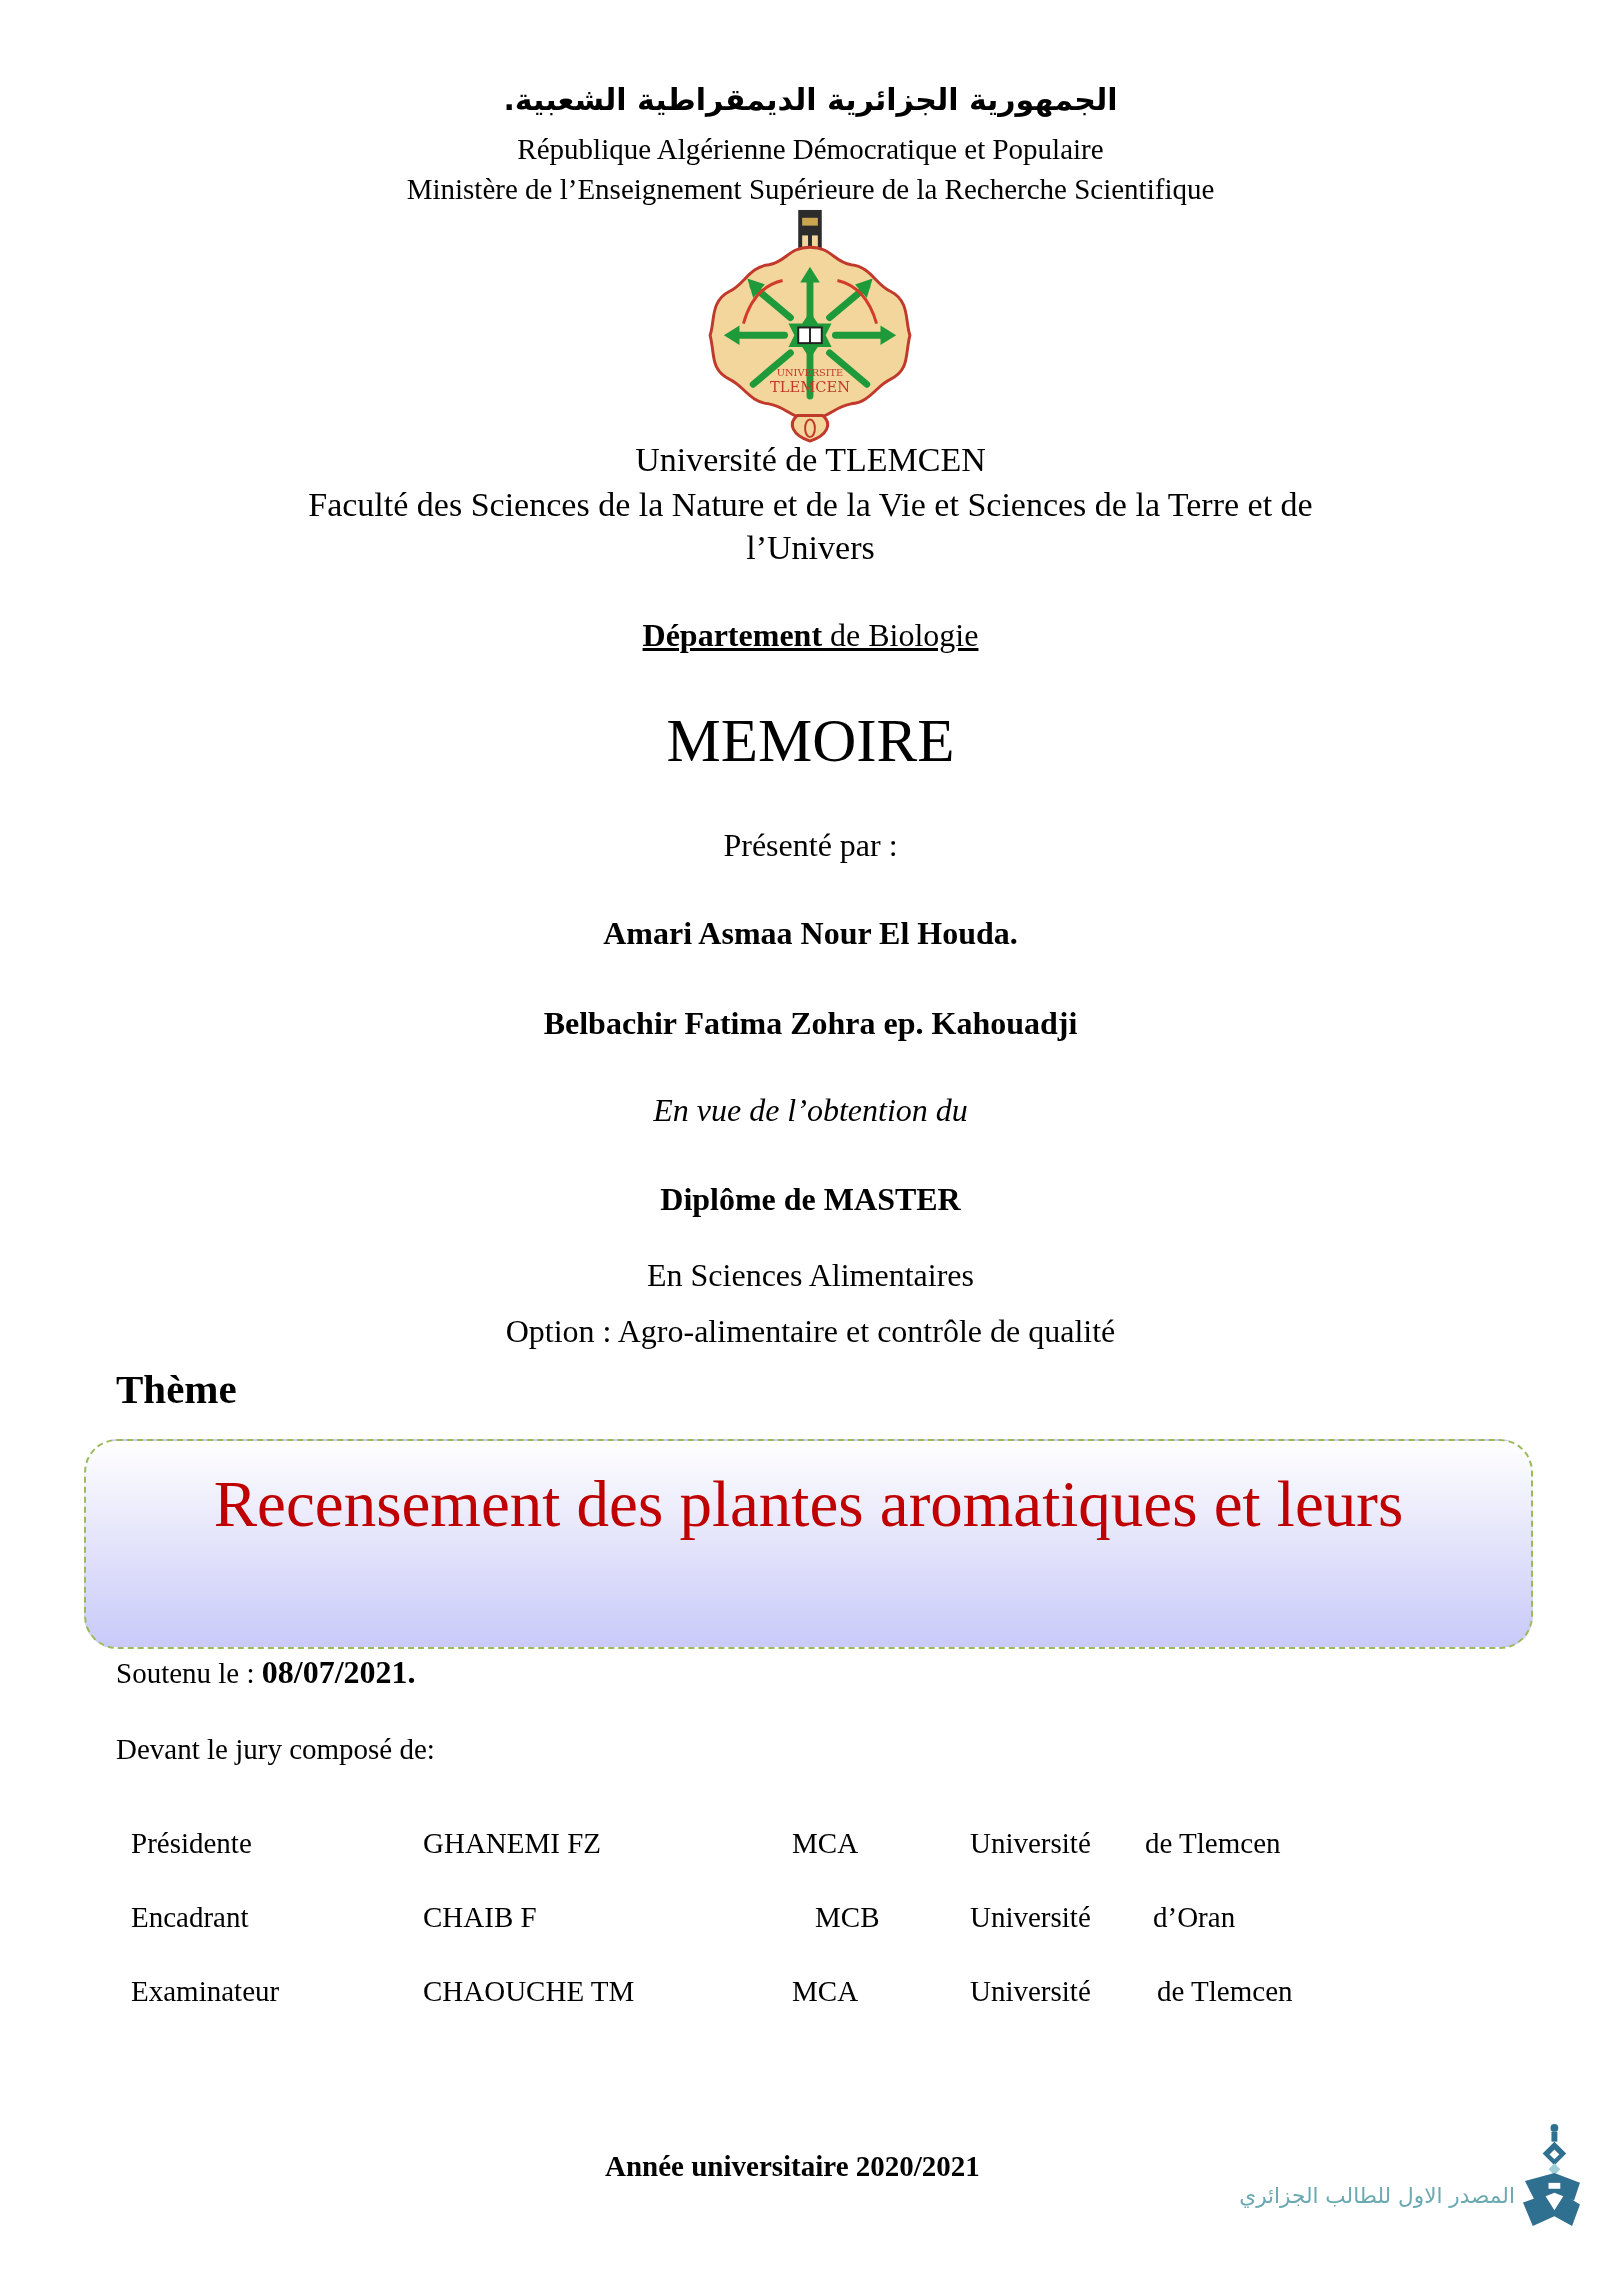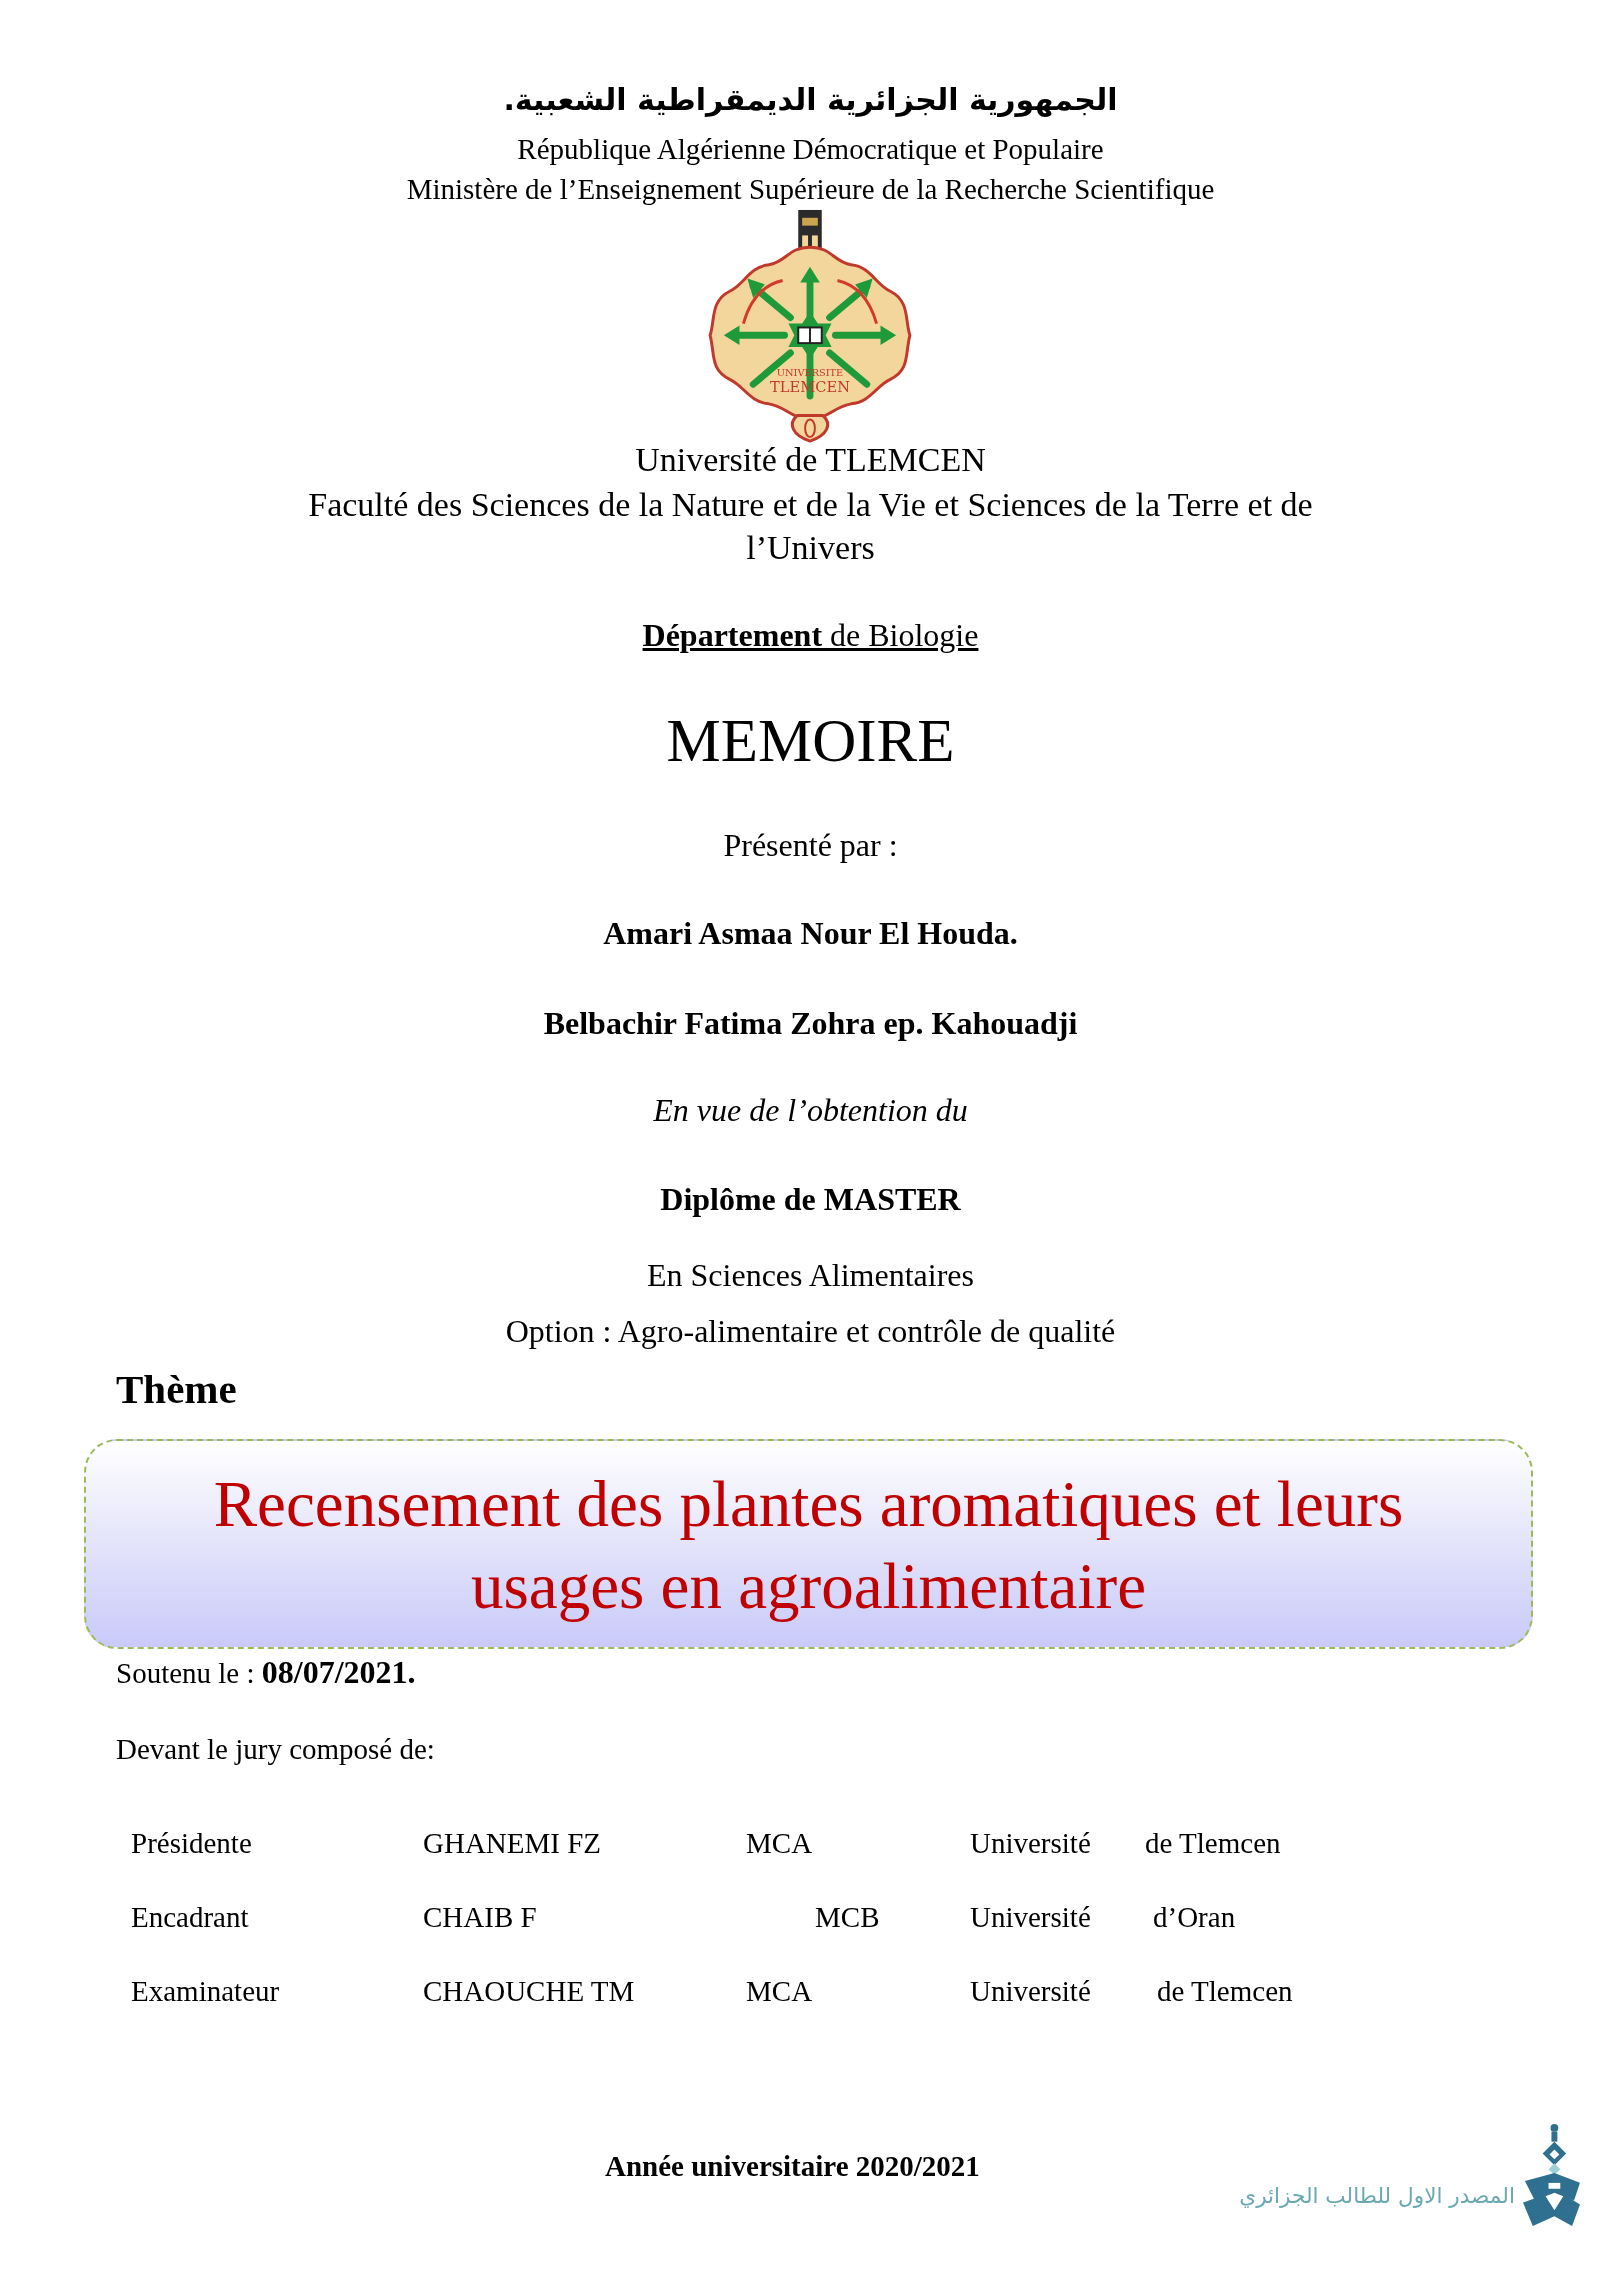--- a/index.html
+++ b/index.html
@@ -35,21 +35,21 @@
   .theme-title {
     color: #c00000; font-size: 65px; line-height: 82px; padding-top: 21.6px;
   }
   .soutenu { left: 116px; top: 1654px; font-size: 29px; }
   .soutenu b { font-size: 32px; font-weight: bold; }
   .devant { left: 116px; top: 1733px; font-size: 29px; }
   .jury-row { left: 0; width: 1621px; height: 39px; font-size: 29px; }
   .jury-row span { position: absolute; white-space: nowrap; }
   .c-role { left: 131px; }
   .c-name { left: 423px; }
-  .c-grade { left: 746px; }
+  .c-grade { left: 792px; }
   .c-univ { left: 970px; }
   .c-city { left: 1145px; }
   .annee { left: 605px; top: 2150px; font-size: 29px; font-weight: bold; }
   .sahla { left: 1137px; top: 2122px; width: 451px; height: 108px; }
   .sahla-text { position: absolute; left: 0; top: 5.9px; font-family: "DejaVu Sans", sans-serif; font-size: 43px; color: #5da2ad; letter-spacing: 1px; }
   .sahla-ar { position: absolute; left: 5.9px; top: 61px; width: 372px; text-align: right; font-family: "DejaVu Sans", sans-serif; font-size: 21.6px; color: #6aa9b2; direction: rtl; }
   .sahla-icon { position: absolute; left: 378px; top: 0; width: 69px; height: 108px; }
 </style>
 </head>
 <body>
@@ -115,21 +115,20 @@
 <div class="abs center author2">Belbachir  Fatima  Zohra  ep.  Kahouadji</div>
 <div class="abs center vue">En vue de l’obtention du</div>
 <div class="abs center diplome">Diplôme de  MASTER</div>
 <div class="abs center sciences">En Sciences Alimentaires</div>
 <div class="abs center option">Option : Agro-alimentaire  et contrôle de qualité</div>
 
 <div class="abs theme">Thème</div>
 <div class="abs theme-box">
   <div class="theme-title">
     <div>Recensement des plantes aromatiques et leurs</div>
-    <div>usages en agroalimentaire</div>
   </div>
 </div>
 
 <div class="abs soutenu">
   <span>Soutenu le : </span><b>08/07/2021.</b>
 </div>
 <div class="abs devant">Devant  le jury composé de:</div>
 
 <div class="abs jury-row" style="top:1827px;">
   <span class="c-role">Présidente</span>

